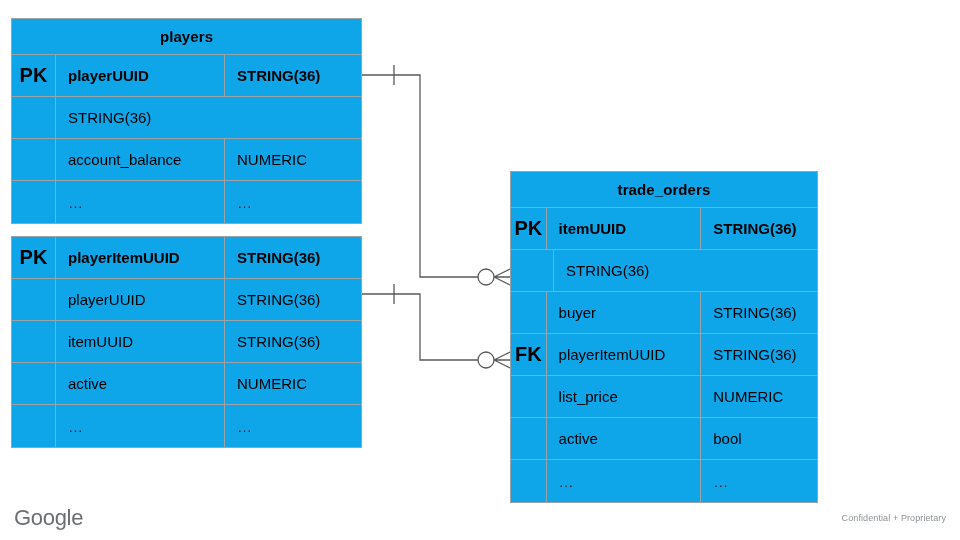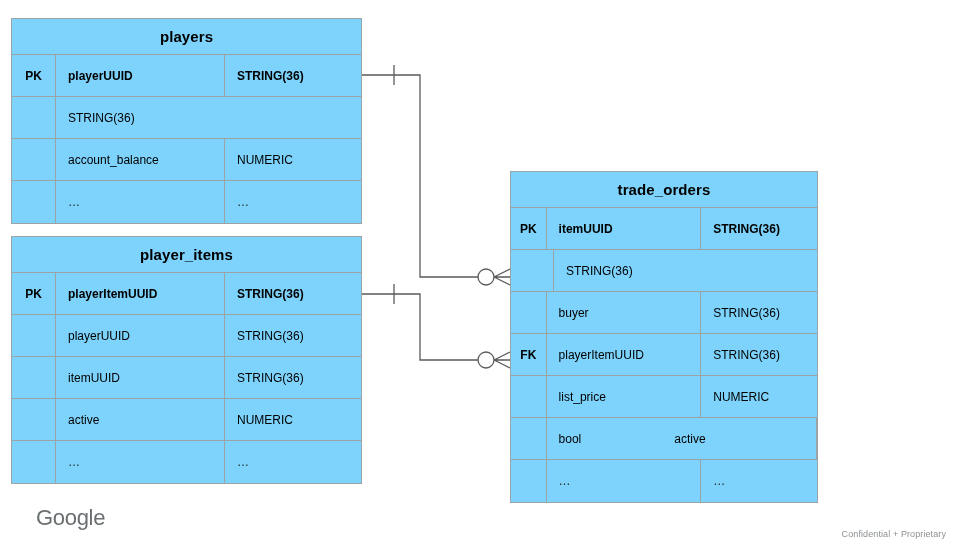--- a/index.html
+++ b/index.html
@@ -22,21 +22,21 @@
     position: absolute;
     inset: 0;
     width: 960px;
     height: 540px;
   }
 
   
   .entity {
     position: absolute;
     border: 1px solid #9aa3a6;
-    background: #7dd3fc;
+    background: #0ea5e9;
     border-collapse: collapse;
   }
   .entity .title-row,
   .entity .row {
     display: flex;
     width: 100%;
   }
   .entity .title-row {
     height: 36px;
     align-items: center;
@@ -50,29 +50,29 @@
   }
   .entity .row {
     height: 42px;
     border-bottom: 1px solid #9aa3a6;
   }
   .entity .row.last { border-bottom: none; }
 
   .cell {
     display: flex;
     align-items: center;
-    font-size: 12px;
+    font-size: 15px;
     overflow: hidden;
     white-space: nowrap;
   }
   .cell.key {
     justify-content: center;
     border-right: 1px solid #9aa3a6;
     font-weight: bold;
-    font-size: 12px;
+    font-size: 20px;
   }
   .cell.name {
     padding-left: 12px;
     border-right: 1px solid #9aa3a6;
   }
   .cell.type {
     padding-left: 12px;
   }
   .row.pk .cell.name,
   .row.pk .cell.type {
@@ -105,35 +105,34 @@
   #connectors {
     position: absolute;
     left: 0; top: 0;
     width: 960px; height: 540px;
     pointer-events: none;
   }
 
   
   .google-logo {
     position: absolute;
-    left: 36px;
+    left: 14px;
     top: 505px;
     font-size: 22px;
     color: #6b6f71;
     font-family: "Liberation Sans", sans-serif;
     letter-spacing: -0.3px;
   }
   .confidential {
     position: absolute;
     right: 14px;
     top: 513px;
     font-size: 9px;
     color: #8d9194;
     letter-spacing: 0.1px;
-    margin-top: 16px;
   }
 </style>
 </head>
 <body>
 
 <div id="canvas">
 
   <div class="entity" id="entity-players">
     <div class="title-row">
       <span class="title-text">players</span>
@@ -153,23 +152,20 @@
       <span class="cell type">NUMERIC</span>
     </div>
     <div class="row last">
       <span class="cell key"></span>
       <span class="cell name ellipsis">…</span>
       <span class="cell type ellipsis">…</span>
     </div>
   </div>
 
   <div class="entity" id="entity-player-items">
-    <div class="title-row">
-      <span class="title-text">player_items</span>
-    </div>
     <div class="row pk">
       <span class="cell key">PK</span>
       <span class="cell name">playerItemUUID</span>
       <span class="cell type">STRING(36)</span>
     </div>
     <div class="row">
       <span class="cell key"></span>
       <span class="cell name">playerUUID</span>
       <span class="cell type">STRING(36)</span>
     </div>
@@ -213,22 +209,22 @@
       <span class="cell name">playerItemUUID</span>
       <span class="cell type">STRING(36)</span>
     </div>
     <div class="row">
       <span class="cell key"></span>
       <span class="cell name">list_price</span>
       <span class="cell type">NUMERIC</span>
     </div>
     <div class="row">
       <span class="cell key"></span>
+      <span class="cell name">active</span>
       <span class="cell type">bool</span>
-      <span class="cell name">active</span>
     </div>
     <div class="row last">
       <span class="cell key"></span>
       <span class="cell name ellipsis">…</span>
       <span class="cell type ellipsis">…</span>
     </div>
   </div>
 
   <svg id="connectors" viewBox="0 0 960 540">
 

